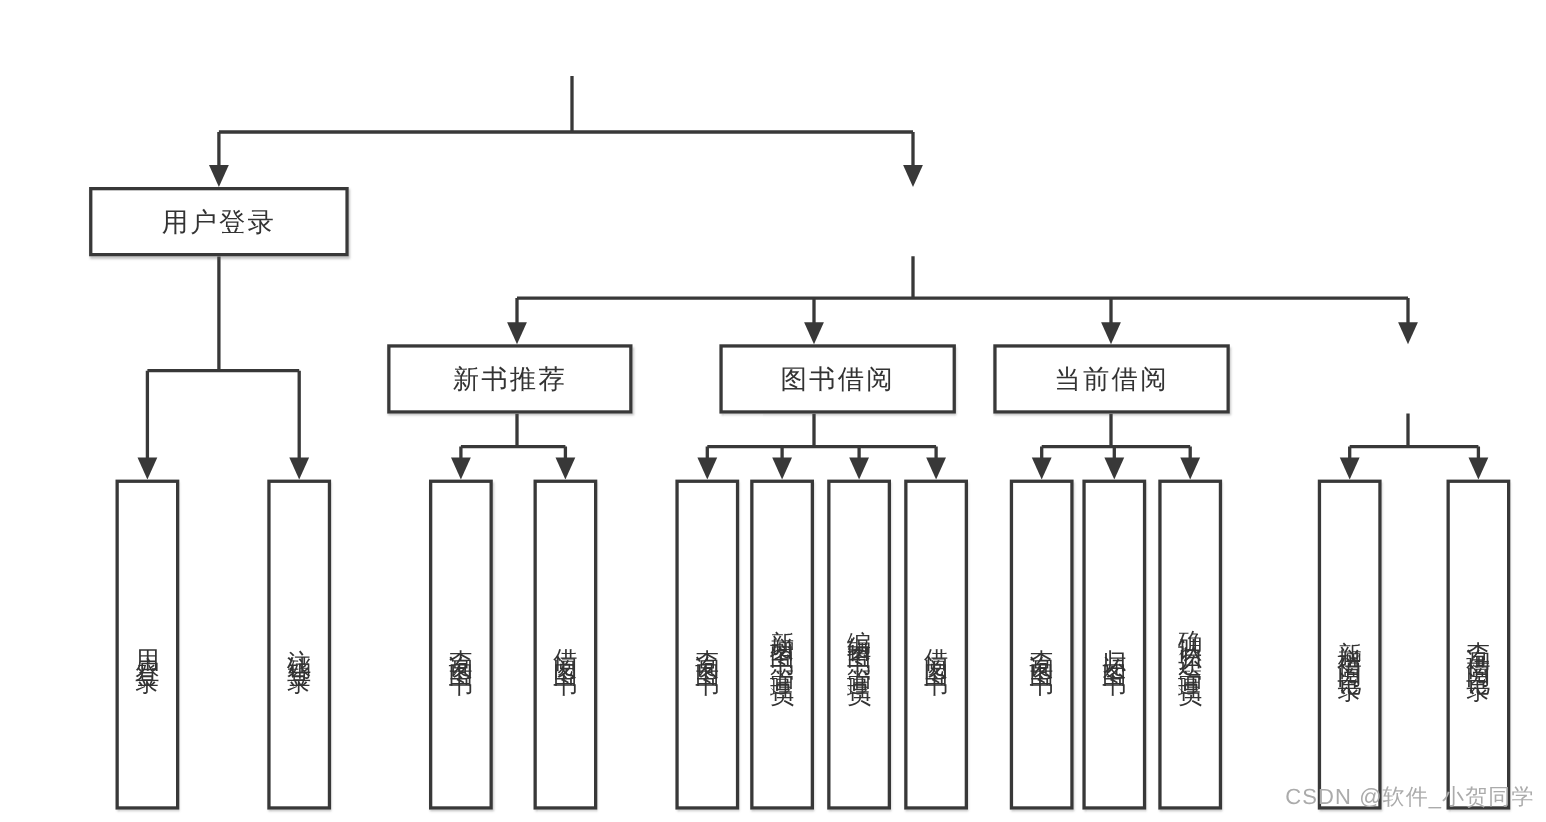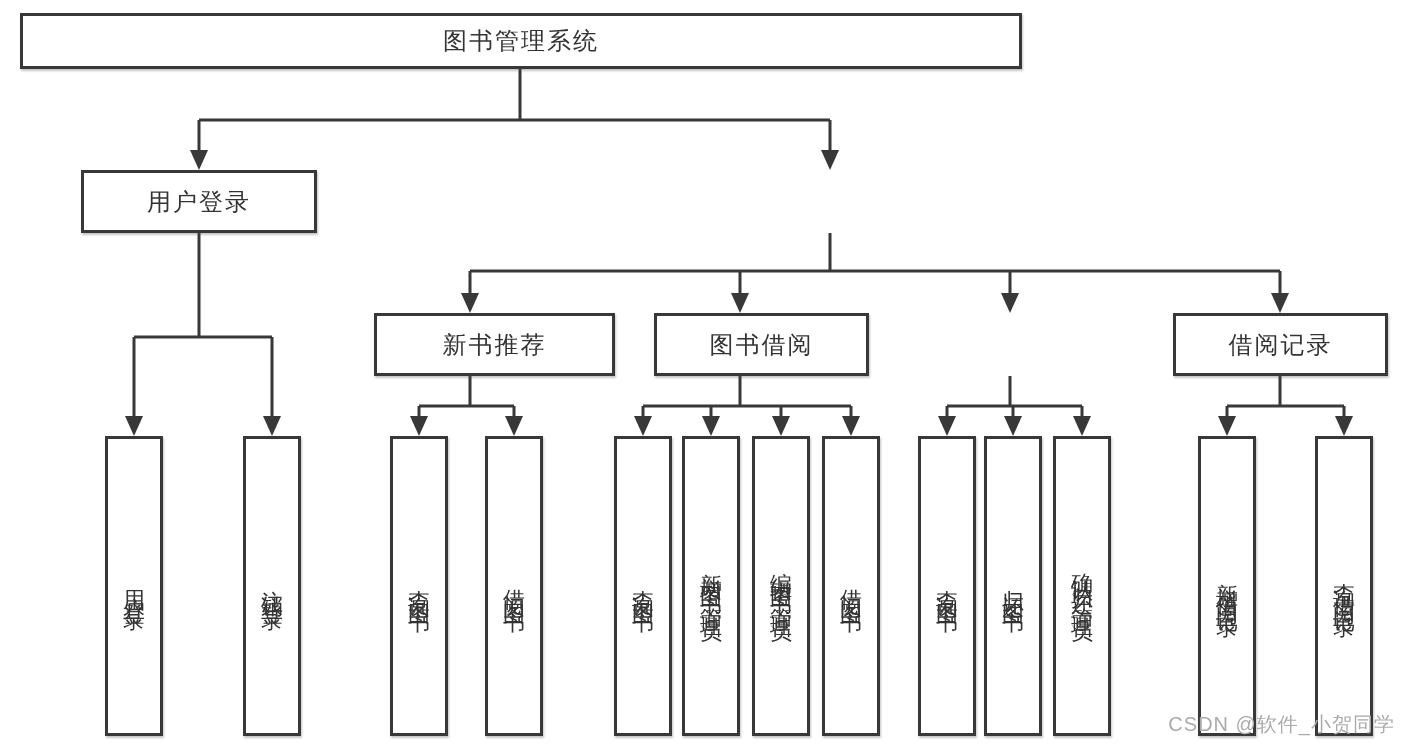--- a/index.html
+++ b/index.html
@@ -102,36 +102,33 @@
       <polygon points="772,416 790,416 781,436"></polygon>
       <polygon points="842,416 860,416 851,436"></polygon>
       <polygon points="938,416 956,416 947,436"></polygon>
       <polygon points="1004,416 1022,416 1013,436"></polygon>
       <polygon points="1073,416 1091,416 1082,436"></polygon>
       <polygon points="1218,416 1236,416 1227,436"></polygon>
       <polygon points="1335,416 1353,416 1344,436"></polygon>
     </g>
   </svg>
 
-  <div class="node hbox" style="left:20px;top:13px;width:1002px;height:56px">
-    <span class="lbl">图书管理系统</span>
-  </div>
 
   <div class="node hbox" style="left:81px;top:170px;width:236px;height:63px">
     <span class="lbl">用户登录</span>
   </div>
 
-  <div class="node hbox" style="left:374px;top:313px;width:241px;height:63px">
+  <div class="node hbox" style="left:352px;top:313px;width:223px;height:63px">
     <span class="lbl">新书推荐</span>
   </div>
   <div class="node hbox" style="left:654px;top:313px;width:215px;height:63px">
     <span class="lbl">图书借阅</span>
   </div>
-  <div class="node hbox" style="left:1173px;top:313px;width:215px;height:63px">
-    <span class="lbl">借阅记录</span>
+  <div class="node hbox" style="left:903px;top:313px;width:215px;height:63px">
+    <span class="lbl">当前借阅</span>
   </div>
 
   <div class="node vbox" style="left:105px">
     <span class="vlbl">用户登录</span>
   </div>
   <div class="node vbox" style="left:243px">
     <span class="vlbl">注销登录</span>
   </div>
 
   <div class="node vbox" style="left:390px">

